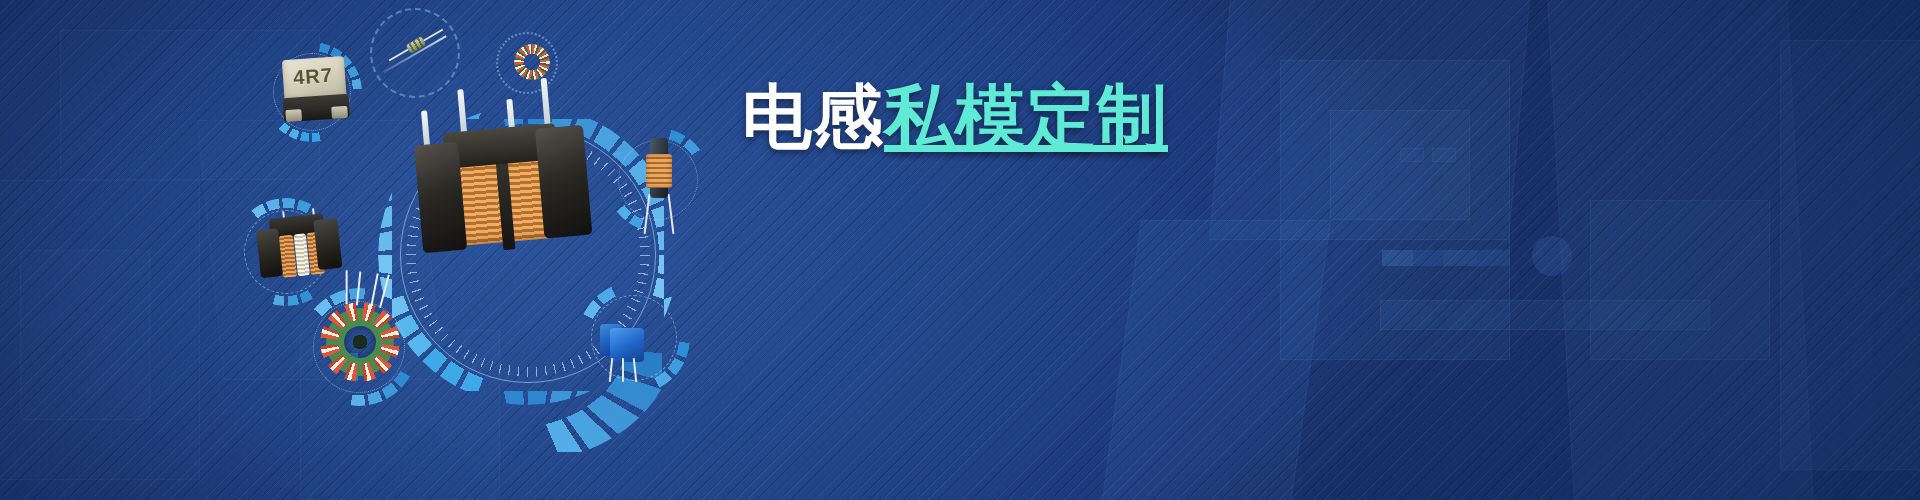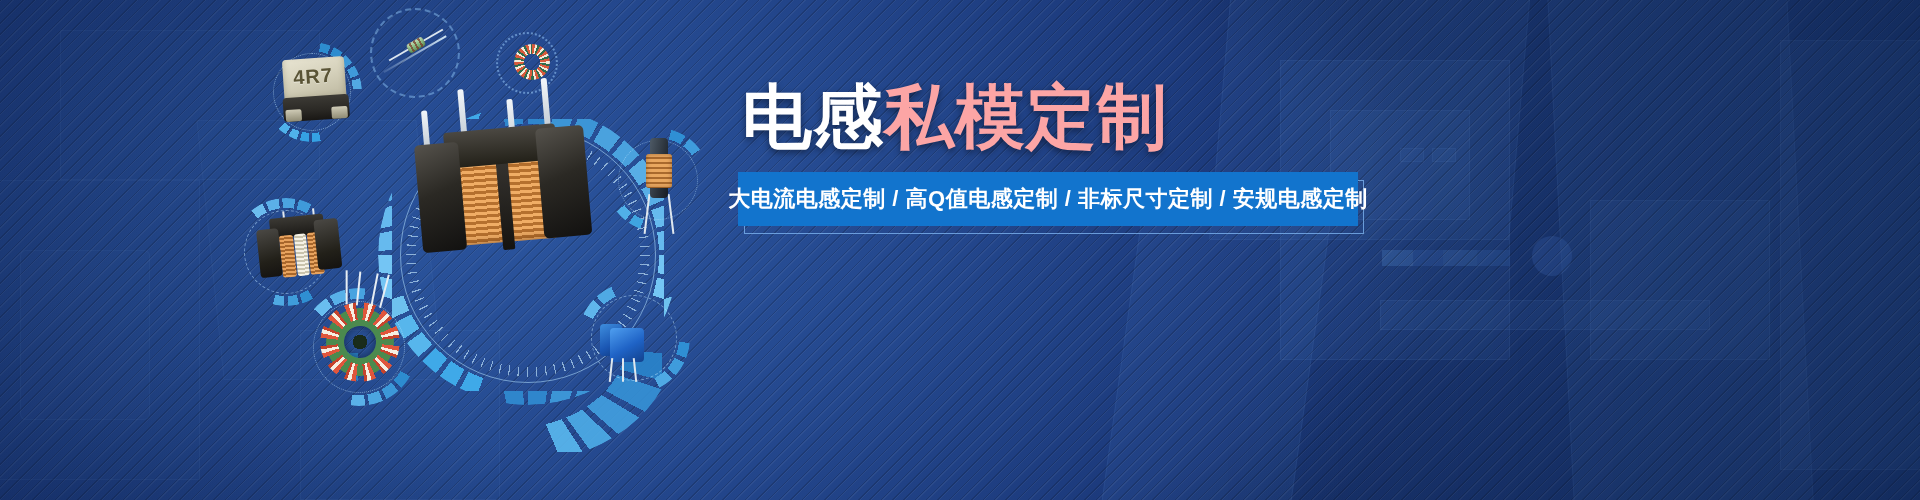--- a/index.html
+++ b/index.html
@@ -339,21 +339,21 @@
 
   .eyebrow{
     font-size:17px; letter-spacing:2.9px; color:#c3d0e6; opacity:.72;
     font-weight:400; white-space:nowrap; margin-bottom:6px;
   }
   .headline{
     font-size:70px; font-weight:bold; line-height:1.08; white-space:nowrap;
     letter-spacing:1px; margin-left:4px;
   }
   .headline .w{ color:#ffffff; text-shadow:0 3px 7px rgba(0,0,0,.45); }
-  .headline .g{ color:#fca5a5; text-shadow:0 3px 7px rgba(0,0,0,.45); }
+  .headline .g{ color:#5eead4; text-shadow:0 3px 7px rgba(0,0,0,.45);text-decoration:underline; }
 
   .bar-wrap{ position:relative; margin-top:16px; width:620px; }
   .bar-outline{
     position:absolute; left:6px; top:8px; width:620px; height:54px;
     border:1px solid rgba(130,185,245,.75);
   }
   .bar{
     position:relative;
     width:620px; height:54px;
     background:#1274cd;
@@ -497,20 +497,16 @@
     <div class="r"></div>
   </div>
 
   <div class="content">
 
 
     <div class="headline">
       <span class="w">电感</span><span class="g">私模定制</span>
     </div>
 
-    <div class="bar-wrap">
-      <div class="bar-outline"></div>
-      <div class="bar">大电流电感定制  /  高Q值电感定制  /  非标尺寸定制  /  安规电感定制</div>
-    </div>
 
   </div>
 
 </div>
 
 </body></html>

